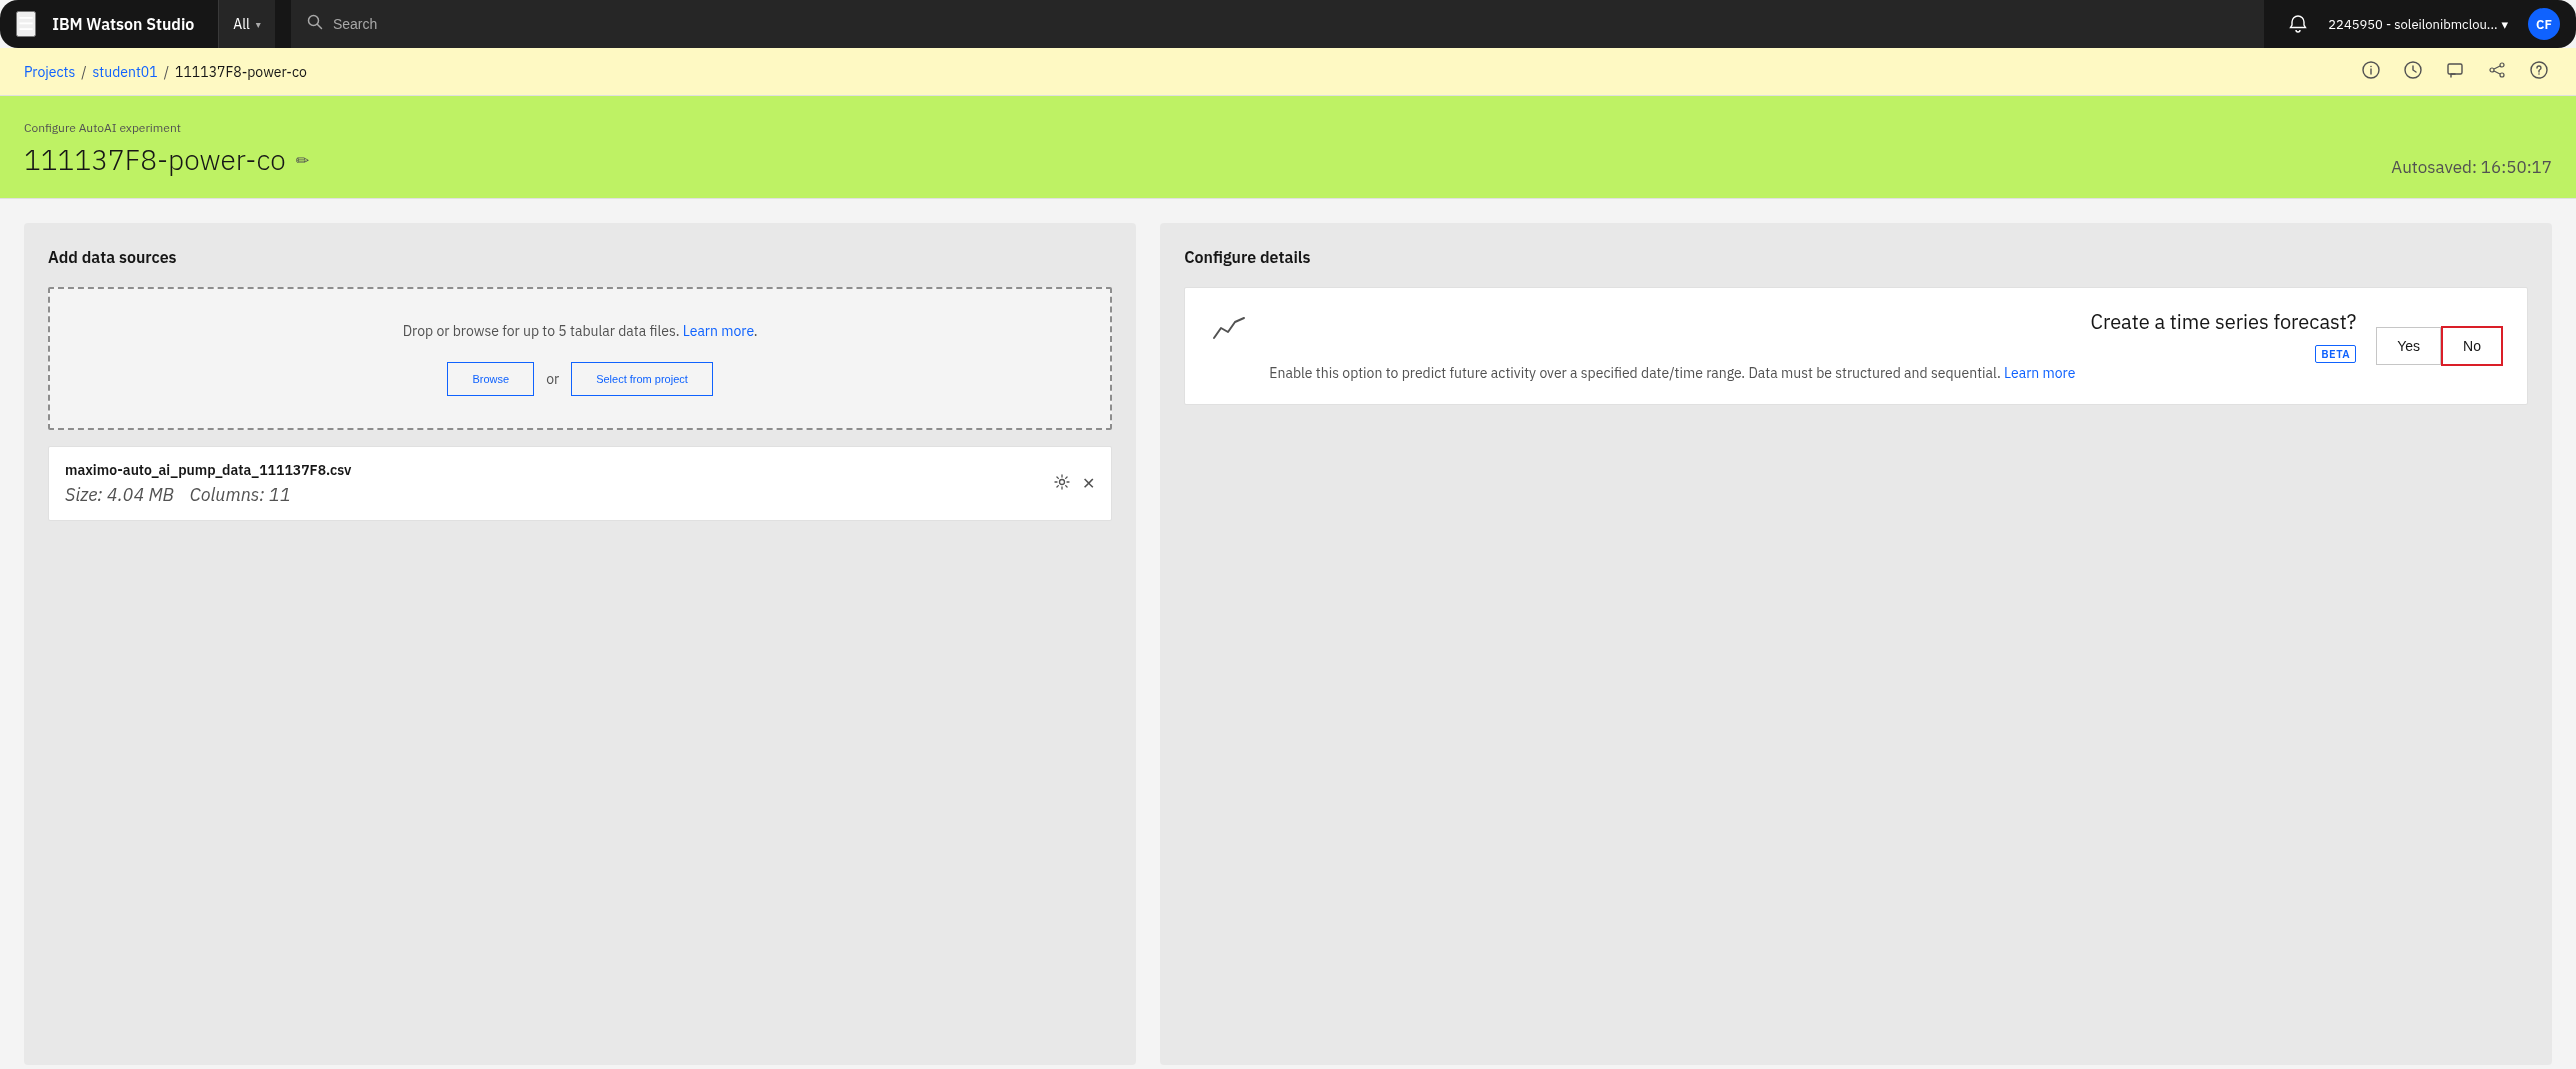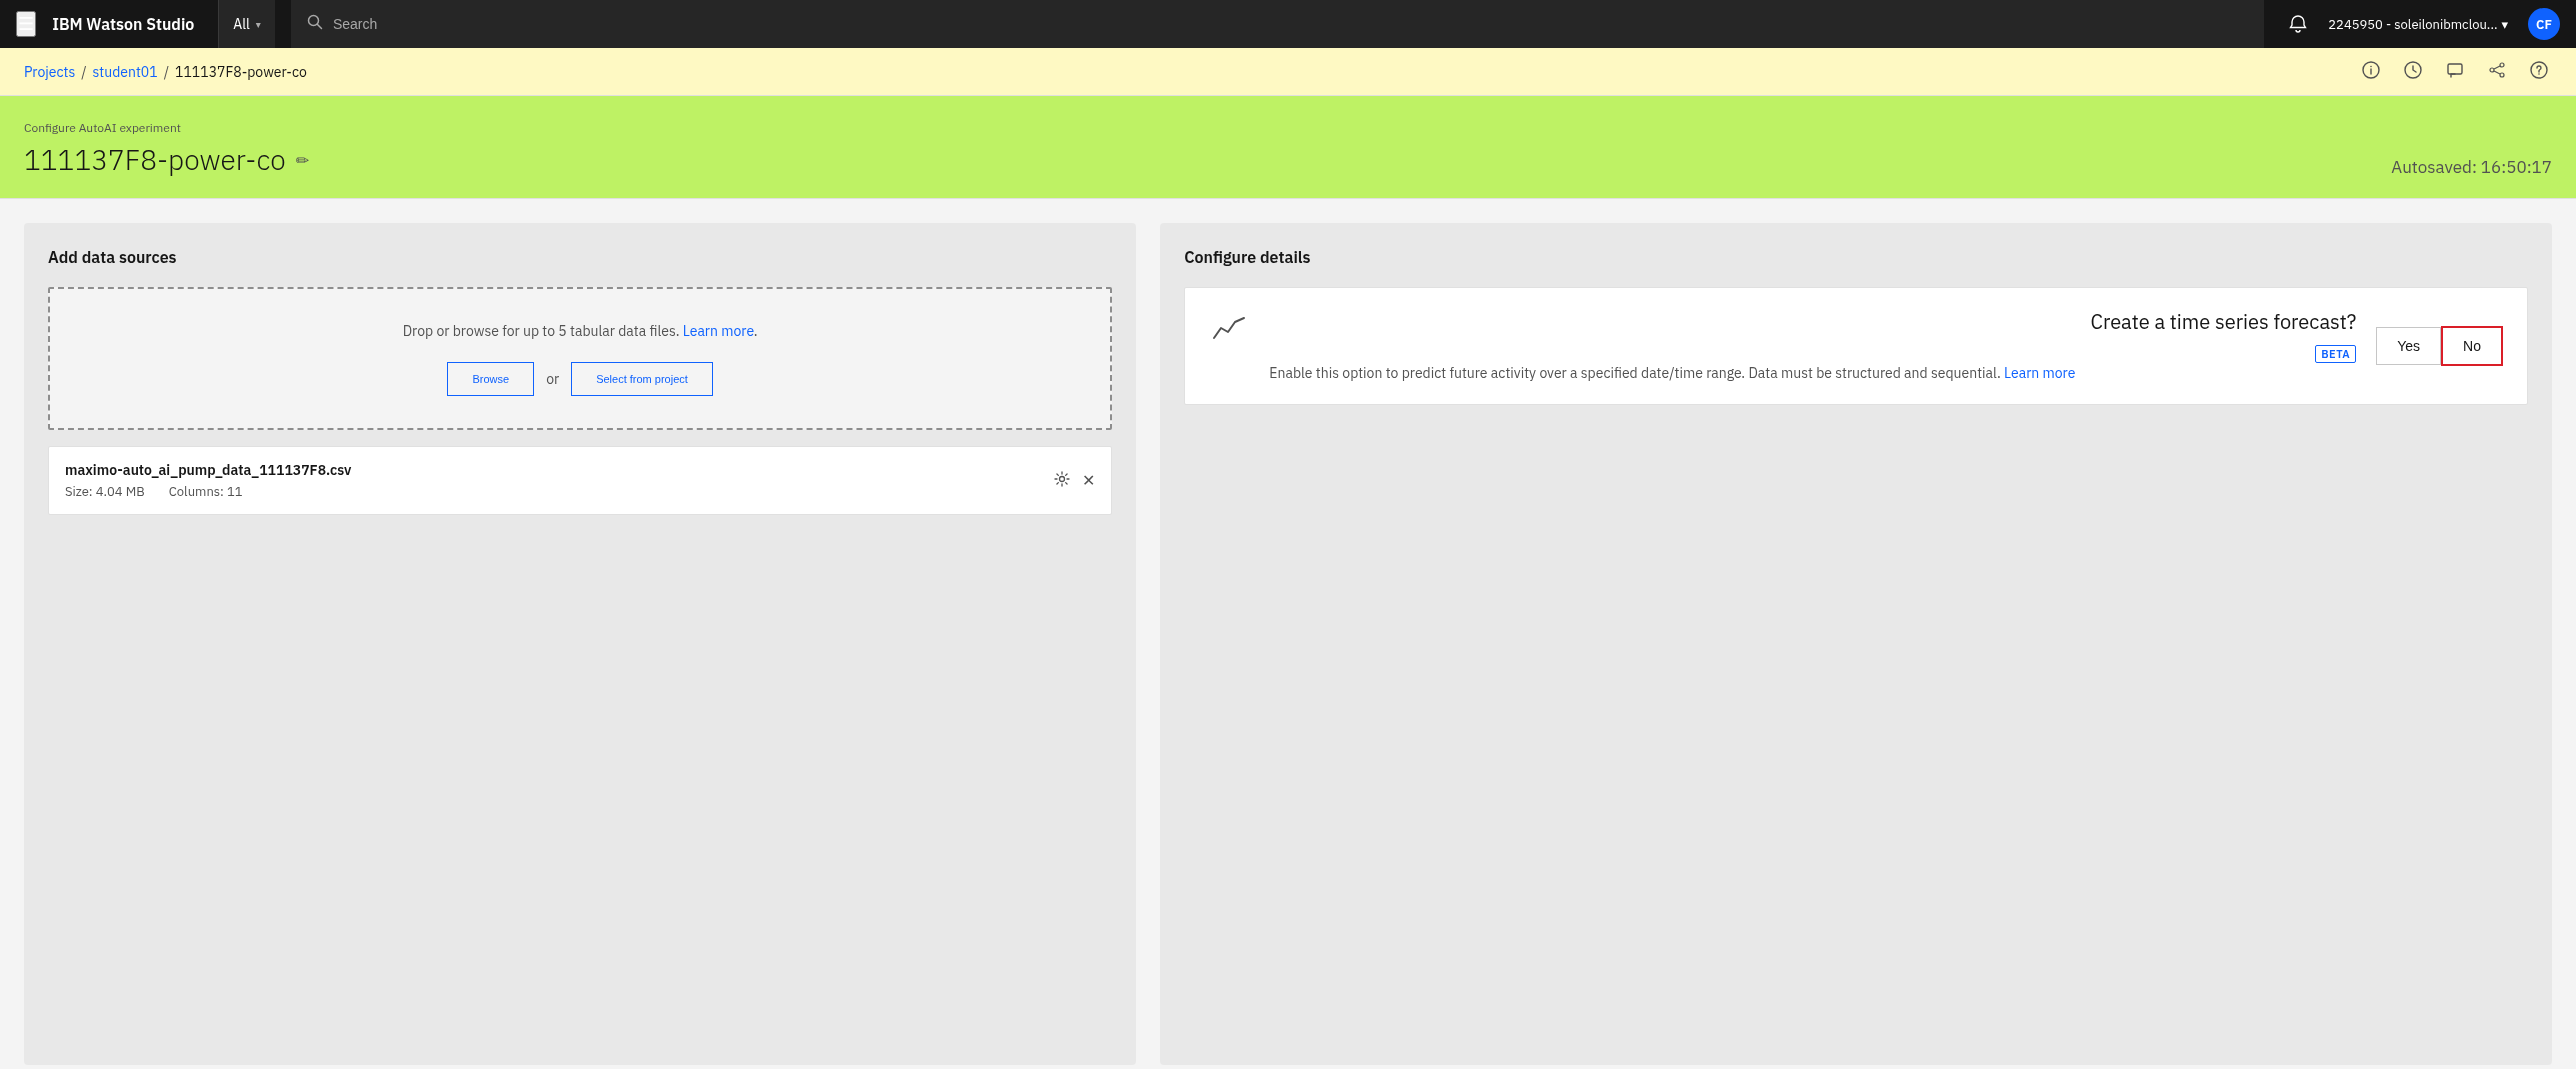--- a/index.html
+++ b/index.html
@@ -7,20 +7,21 @@
 
     
     .topnav {
       display: flex;
       align-items: center;
       background: #161616;
       color: #fff;
       height: 48px;
       padding: 0 16px;
       gap: 16px;
+      border-radius: 18px;
     }
     .topnav-hamburger { cursor: pointer; font-size: 18px; color: #fff; }
     .topnav-brand { font-size: 16px; font-weight: 600; color: #fff; margin-right: 8px; white-space: nowrap; }
     .topnav-scope {
       display: flex;
       align-items: center;
       background: #262626;
       border-left: 1px solid #393939;
       height: 48px;
       padding: 16px 14px;
@@ -200,21 +201,21 @@
       background: #fff;
       border: 1px solid #e0e0e0;
       border-radius: 2px;
       padding: 14px 16px;
       display: flex;
       align-items: center;
       justify-content: space-between;
     }
     .file-item-info {}
     .file-item-name { font-size: 14px; font-weight: 600; color: #161616; margin-bottom: 4px; }
-    .file-item-meta { font-size: 13px; color: #525252; display: flex; gap: 24px; }
+    .file-item-meta { font-size: 18px; color: #525252; display: flex; gap: 16px; font-style: italic; }
     .file-item-actions { display: flex; align-items: center; gap: 12px; }
     .file-action-icon { color: #525252; cursor: pointer; font-size: 16px; background: none; border: none; }
 
     
     .right-panel {
       background: #e8e8e8;
       border-radius: 4px;
       padding: 24px;
       flex: 1;
     }

